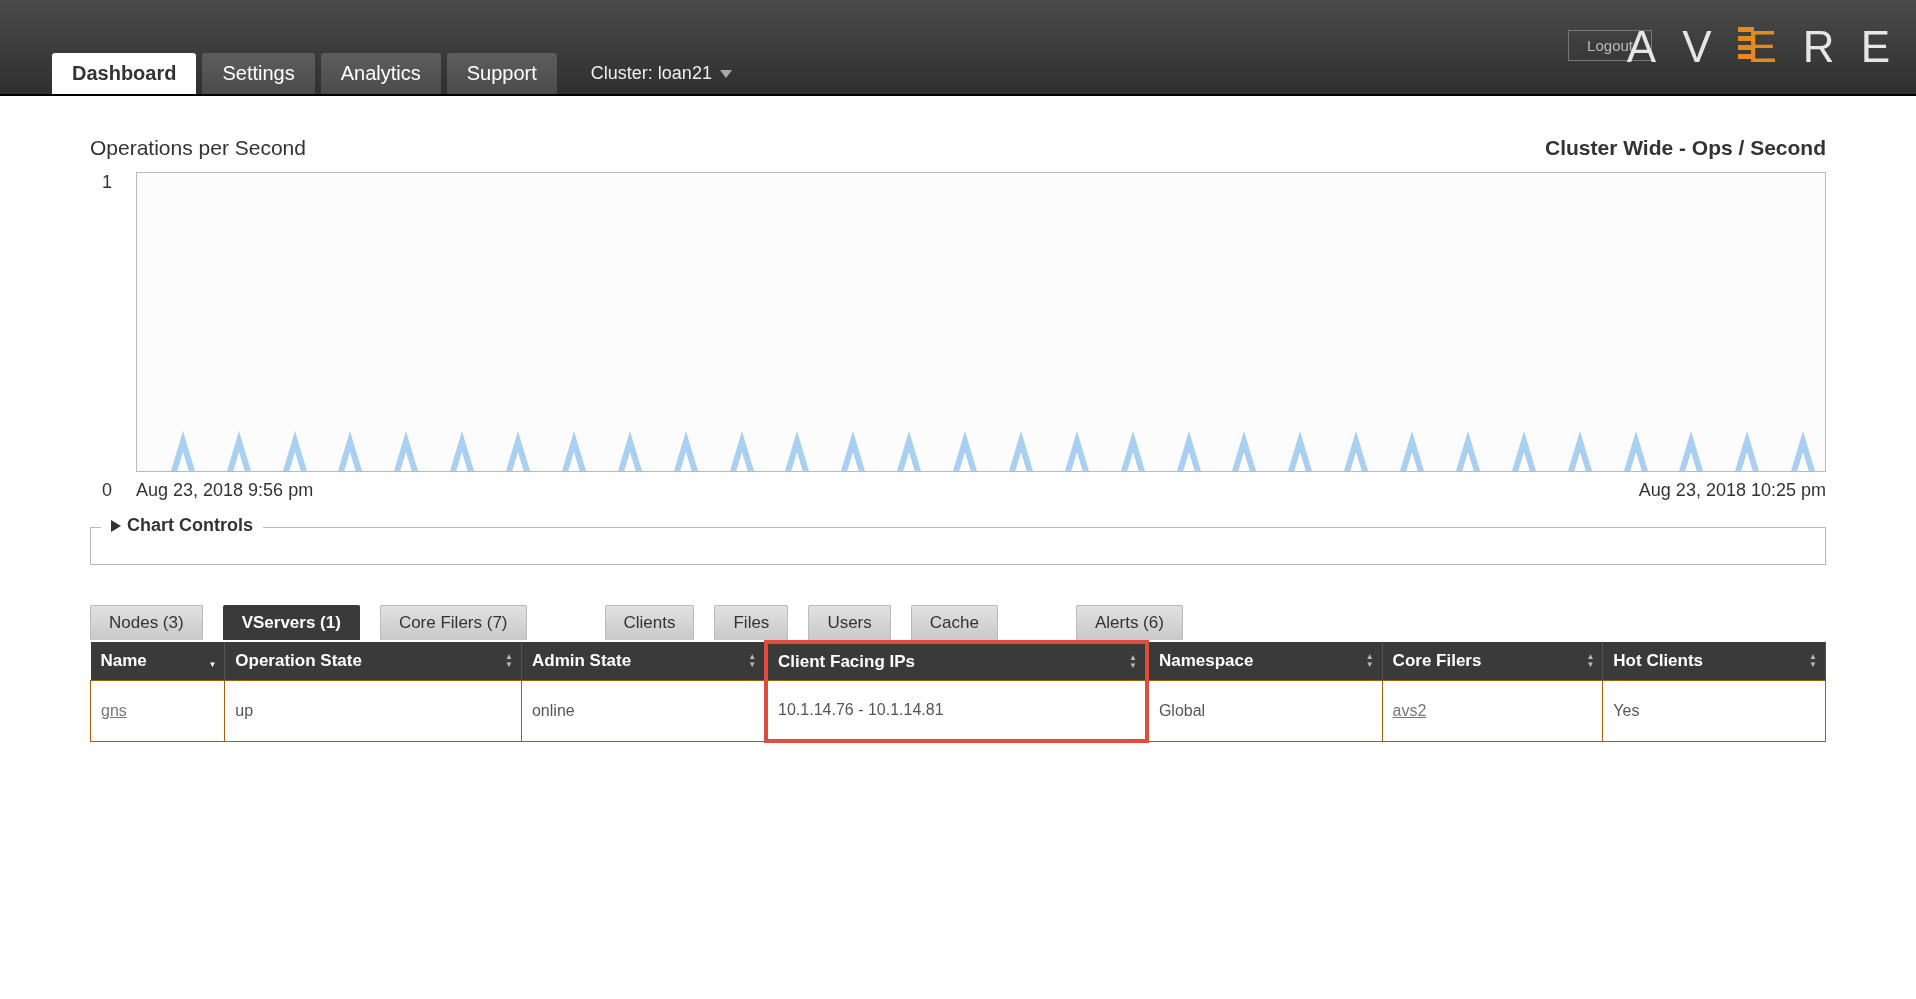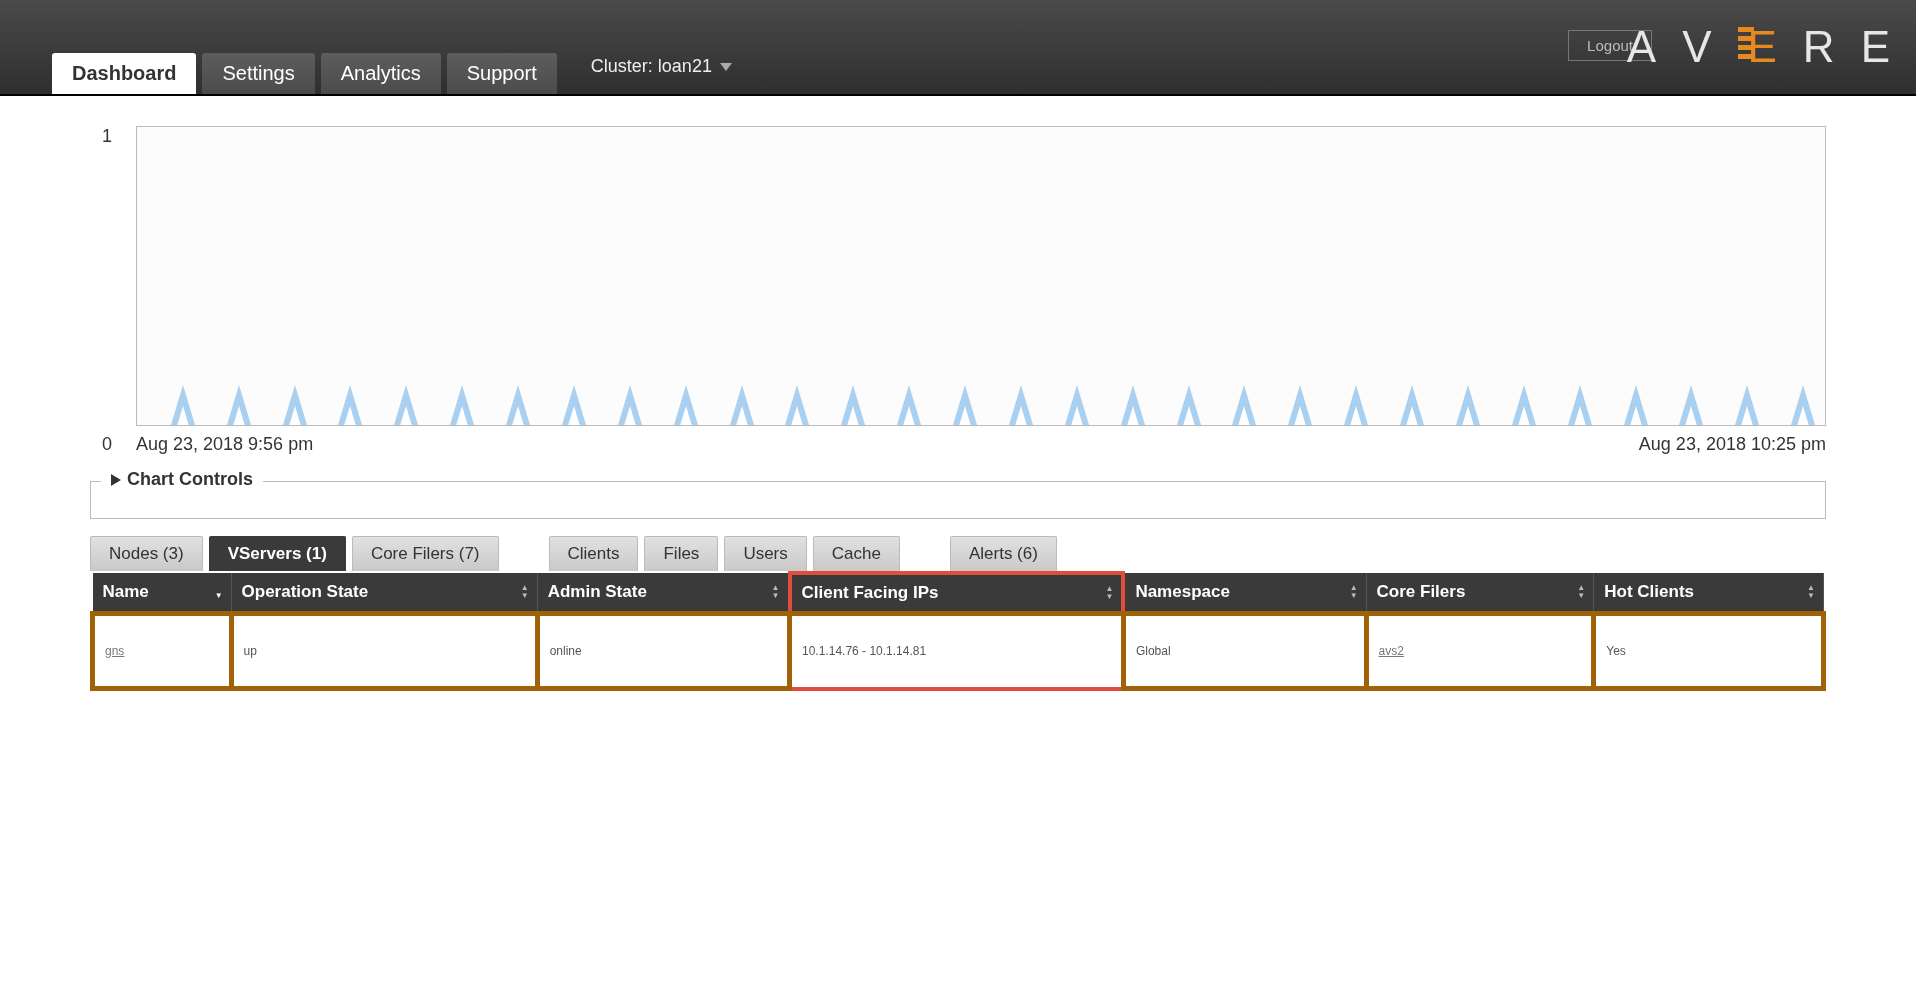--- a/index.html
+++ b/index.html
@@ -11,50 +11,50 @@
   .logout-btn { position: absolute; top: 30px; right: 264px; border: 1px solid #777; color: #bbb; background: transparent; padding: 6px 18px; font-size: 15px; cursor: pointer; }
 
   .logo { position: absolute; top: 22px; right: 26px; display: flex; align-items: center; letter-spacing: 26px; font-size: 44px; font-family: "Arial Narrow", Arial, sans-serif; font-weight: 400; color: #e6e6e6; }
   .logo .bars { display: inline-flex; flex-direction: column; gap: 4px; vertical-align: middle; transform: translateY(-4px); margin-right: -6px; }
   .logo .bars span { display: block; width: 16px; height: 5px; background: #e68a1f; }
 
   .nav { position: absolute; left: 36px; bottom: 0; display: flex; align-items: flex-end; gap: 6px; }
   .nav-tab { padding: 9px 20px; font-size: 20px; color: #fff; background: #555; border-radius: 3px 3px 0 0; cursor: pointer; white-space: nowrap; }
   .nav-tab.active { background: #fff; color: #333; font-weight: 700; margin-left: 16px; }
   .nav-tab.inactive { background: linear-gradient(#5d5d5d, #4b4b4b); }
-  .cluster-label { margin-left: 28px; color: #eee; font-size: 18px; padding-bottom: 17px; display: flex; align-items: center; gap: 8px; }
+  .cluster-label { margin-left: 28px; color: #eee; font-size: 18px; padding-bottom: 10px; display: flex; align-items: center; gap: 8px; }
   .cluster-label .tri { width: 0; height: 0; border-left: 6px solid transparent; border-right: 6px solid transparent; border-top: 8px solid #aaa; display: inline-block; }
 
   .content { padding: 30px 90px 60px 90px; }
 
   .chart-header { display: flex; justify-content: space-between; align-items: baseline; margin: 10px 0 12px; font-size: 21px; }
   .chart-header .right { font-weight: 700; }
 
   .chart-wrap { position: relative; margin-left: 46px; }
   .chart-area { position: relative; height: 300px; border: 1px solid #bbb; background: #fcfcfc; overflow: hidden; }
   .chart-spikes { position: absolute; left: 0; right: 0; bottom: 0; height: 100%; }
   .spike { position: absolute; bottom: 0; width: 0; height: 0; border-left: 12px solid transparent; border-right: 12px solid transparent; border-bottom: 40px solid #a9cff1; }
   .spike::after { content: ""; position: absolute; left: -12px; top: 3px; border-left: 12px solid transparent; border-right: 12px solid transparent; border-bottom: 40px solid #fff; transform: scale(0.55); transform-origin: bottom center; }
   .y-axis { position: absolute; left: -34px; top: 0; bottom: 0; display: flex; flex-direction: column; justify-content: space-between; align-items: flex-end; font-size: 18px; color: #333; }
   .x-axis { display: flex; justify-content: space-between; padding-top: 8px; font-size: 18px; }
 
   .controls-box { margin-top: 26px; border: 1px solid #bbb; padding: 18px 18px; position: relative; }
   .controls-label { position: absolute; top: -13px; left: 10px; background: #fff; padding: 0 10px; font-weight: 700; font-size: 18px; display: flex; align-items: center; gap: 6px; cursor: pointer; }
   .controls-label .tri { width: 0; height: 0; border-top: 6px solid transparent; border-bottom: 6px solid transparent; border-left: 10px solid #333; display: inline-block; }
 
-  .tabs-row { margin-top: 17px; display: flex; gap: 6px; flex-wrap: wrap; }
+  .tabs-row { margin-top: 40px; display: flex; gap: 20px; flex-wrap: wrap; }
   .subtab { padding: 7px 18px; background: linear-gradient(#e1e1e1, #c9c9c9); border: 1px solid #bbb; border-bottom: none; font-size: 17px; cursor: pointer; border-radius: 2px 2px 0 0; }
   .subtab.active { background: #3a3a3a; color: #fff; font-weight: 700; border-color: #3a3a3a; }
   .subtab-gap { width: 38px; }
 
   table.data { width: 100%; border-collapse: collapse; }
   table.data th { background: #3a3a3a; color: #fff; text-align: left; padding: 8px 10px; font-size: 17px; font-weight: 700; border-right: 1px solid #555; position: relative; }
   table.data th .sort { position: absolute; right: 8px; top: 50%; transform: translateY(-50%); display: flex; flex-direction: column; gap: 2px; }
   table.data th .sort span { font-size: 8px; line-height: 6px; color: #bbb; }
-  table.data td { padding: 28px 10px; border: 5px solid #a16207; font-size: 12px; color: #555; }
+  table.data td { padding: 20px 10px; border: 1px solid #a16207; font-size: 16px; color: #555; }
   table.data td a { color: #777; text-decoration: underline; }
 
   .highlight-cell-th, .highlight-cell-td { border-left: 4px solid #e04c3e !important; border-right: 4px solid #e04c3e !important; }
   .highlight-cell-th { border-top: 4px solid #e04c3e !important; }
   .highlight-cell-td { border-bottom: 4px solid #e04c3e !important; }
 
 </style>
 </head>
 <body>
 
@@ -81,20 +81,24 @@
         <div class="nav-tab inactive">Support</div>
         <div class="cluster-label">
           <span>Cluster: loan21</span>
           <span class="tri"></span>
         </div>
       </div>
   </div>
 </div>
 
 <div class="content">
+  <div class="chart-header">
+    <span>Operations per Second</span>
+    <span class="right">Cluster Wide - Ops / Second</span>
+  </div>
 
   <div class="chart-wrap">
     <div class="y-axis">
       <span>1</span>
       <span>0</span>
     </div>
     <div class="chart-area">
       <div class="chart-spikes" id="chart-spikes">
           <div class="spike" style="left: 2%;"></div>
           <div class="spike" style="left: 5.31034%;"></div>

